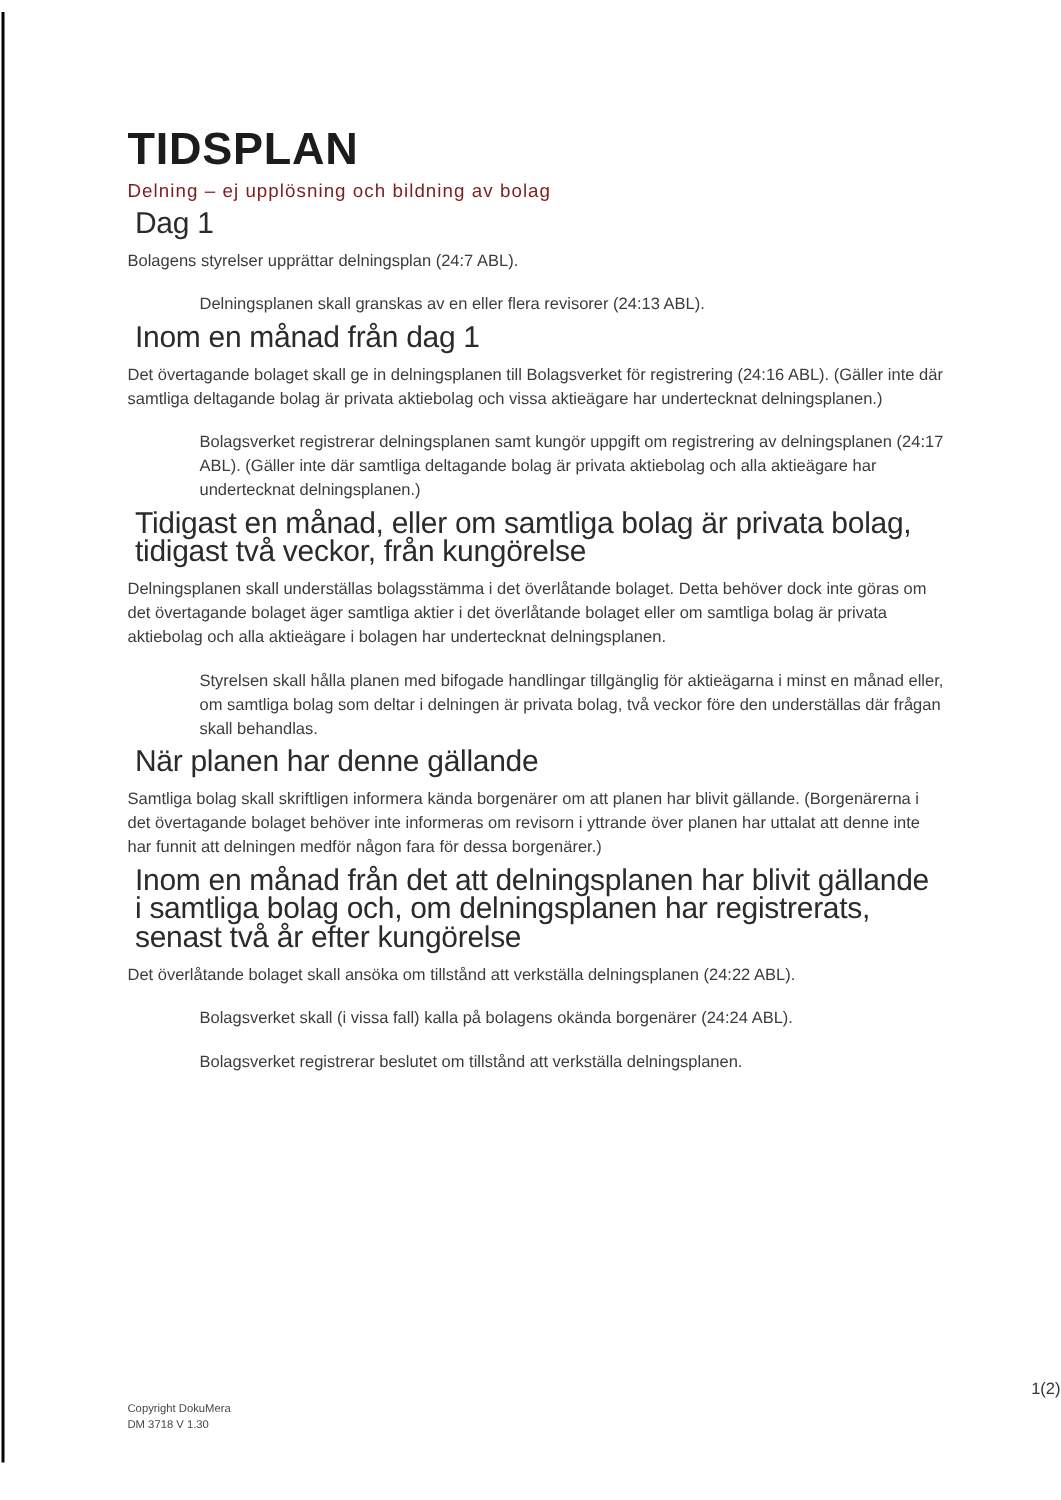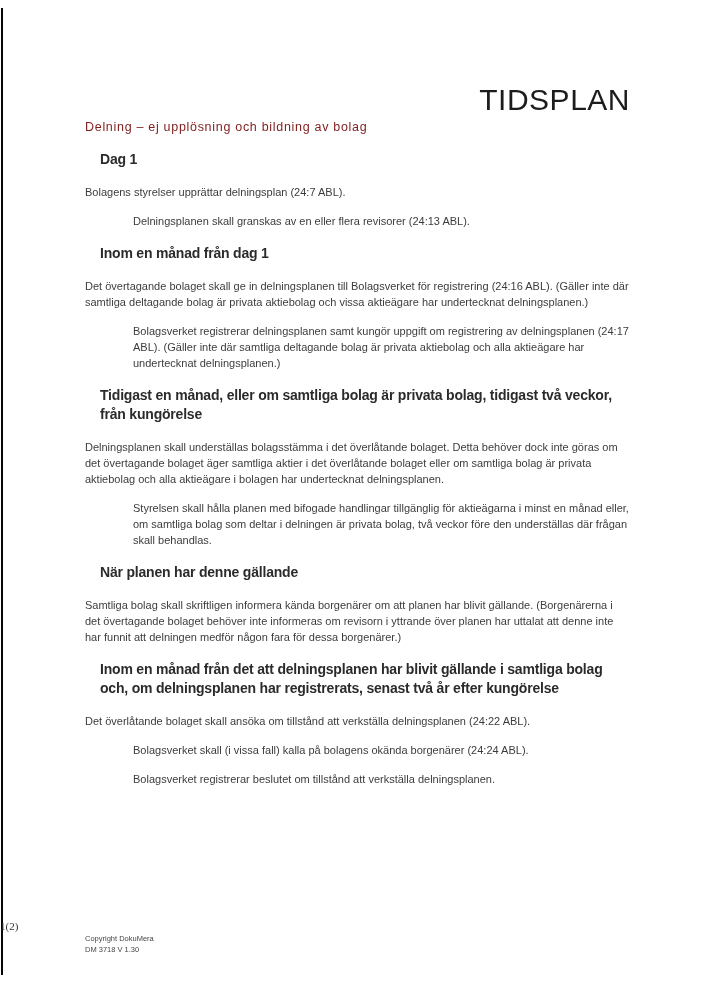--- a/index.html
+++ b/index.html
@@ -27,38 +27,37 @@
     position: absolute;
     left: 85px;
     top: 84px;
     width: 545px;
     color: #3a3a3a;
   }
   h1.doc-title {
     margin: 0;
     font-size: 30px;
     line-height: 32px;
-    font-weight: 400;
+    font-weight: 700;
     letter-spacing: 0.5px;
     color: #1c1c1c;
-    text-align: right;
   }
   .doc-subtitle {
     margin-top: 3px;
     font-size: 12.5px;
     line-height: 16px;
     letter-spacing: 0.7px;
     color: #7f1d1d;
   }
   section.sec { margin: 0; }
   section.sec h2 {
-    margin: 15px;
-    font-size: 14px;
+    margin: 5px;
+    font-size: 20px;
     line-height: 19px;
-    font-weight: 700;
+    font-weight: 400;
     letter-spacing: -0.2px;
     color: #2b2b2b;
   }
   section.sec p {
     margin: 7px 0 0 0;
     font-size: 11px;
     line-height: 16px;
     color: #3c3c3c;
   }
   section.sec p + p { margin-top: 13px; margin-left: 48px; }
@@ -66,24 +65,23 @@
   .sec-1 { margin-top: 30px; }
   .sec-2 { margin-top: 22px; }
   .sec-3 { margin-top: 38px; }
   .sec-4 { margin-top: 30px; }
   .sec-4 p + p { margin-top: 18px; }
   .page-number {
     position: absolute;
     top: 920px;
     left: 0;
     width: 100%;
-    text-align: left;
+    text-align: right;
     font-size: 11px;
     color: #333333;
-    font-family: Liberation Serif, serif;
   }
   .copyright {
     position: absolute;
     top: 934px;
     left: 85px;
     font-size: 7.5px;
     line-height: 10.5px;
     color: #474747;
   }
 </style>

